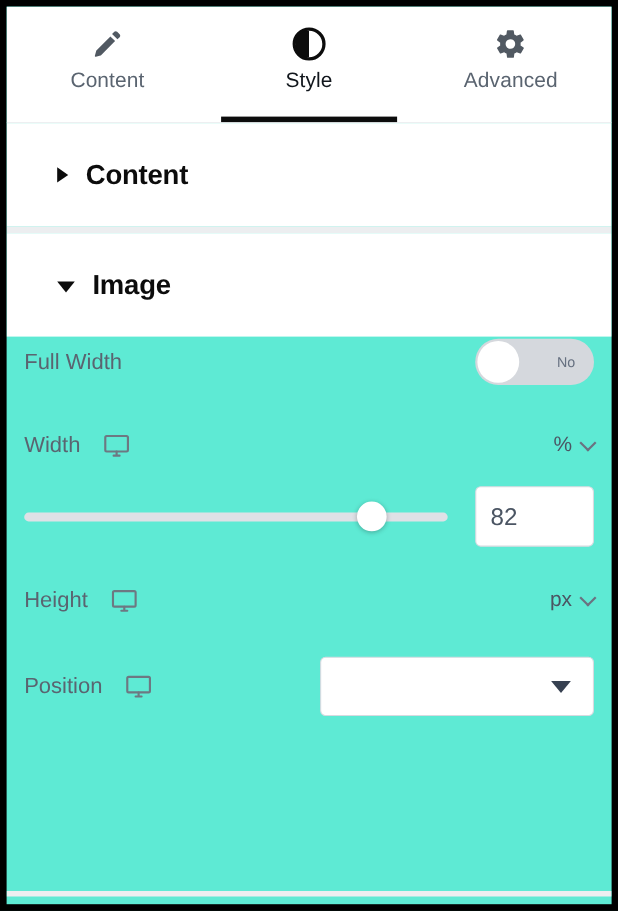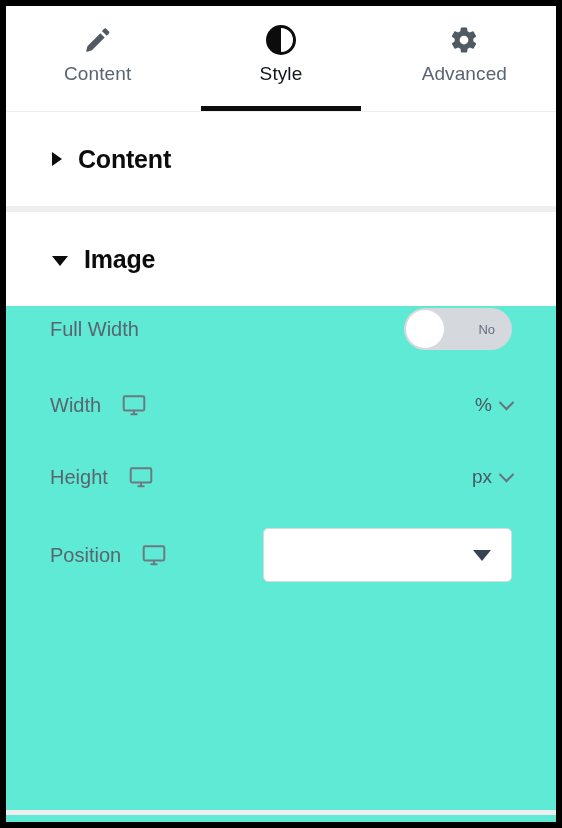--- a/index.html
+++ b/index.html
@@ -111,21 +111,21 @@
     letter-spacing: -0.2px;
   }
 
   .divider {
     height: 6px;
     background: #eceef0;
     width: 100%;
   }
 
   
-  .panel-body { padding: 0 44px; }
+  .panel-body { padding: 0 16px; }
 
   .ctrl-row {
     display: flex;
     align-items: center;
     min-height: 46px;
   }
   .ctrl-label {
     font-size: 20px;
     color: #5a6470;
     white-space: nowrap;
@@ -327,20 +327,27 @@
           <path d="M9.5 20.5h5M12 17.2v3.3" stroke-linecap="round"></path>
         </svg>
       </span>
       <span class="spacer"></span>
       <span class="unit-group">
         <span class="unit-text">%</span>
         <span class="chev"></span>
       </span>
     </div>
 
+    <div class="slider-row">
+      <span class="slider">
+        <span class="track"></span>
+        <span class="knob-s" id="knob-width" style="left: 82%;"></span>
+      </span>
+      <input class="num-input" type="text" value="82" style="">
+    </div>
 
     <div class="gap-c"></div>
 
     <div class="ctrl-row">
       <span class="ctrl-label">Height</span>
       <span class="device-ico">
         <svg width="26" height="26" viewBox="0 0 24 24" fill="none" stroke="currentColor" stroke-width="1.8">
           <rect x="2.5" y="4" width="19" height="13" rx="1.2"></rect>
           <path d="M9.5 20.5h5M12 17.2v3.3" stroke-linecap="round"></path>
         </svg>

